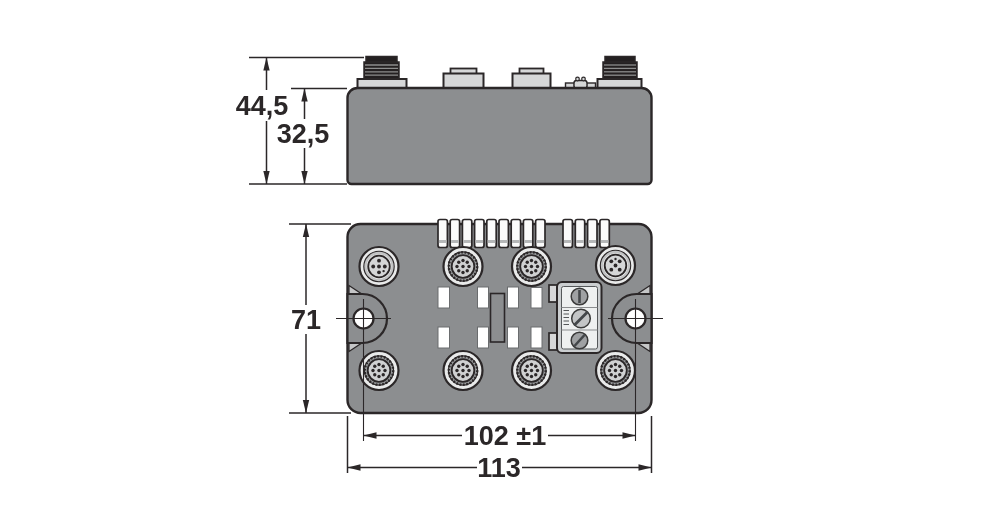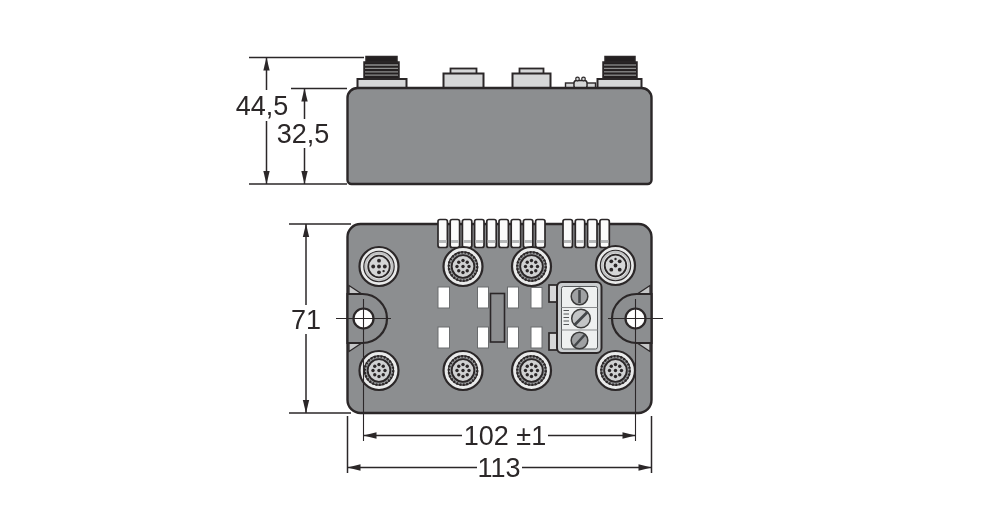--- a/index.html
+++ b/index.html
@@ -1,17 +1,17 @@
 <!DOCTYPE html>
 <html><head>
 <meta charset="utf-8">
 <style>
   html,body{margin:0;padding:0;background:#ffffff;}
   .canvas{position:relative;width:901px;height:511px;background:#ffffff;overflow:hidden;
-          font-family:"Liberation Sans",sans-serif;}
+          font-family:"Liberation Sans",sans-serif;font-weight:bold;}
   svg{position:absolute;left:0;top:0;}
   text{fill:#2b2728;font-family:"Liberation Sans",sans-serif;font-size:27px;}
 </style>
 </head>
 <body>
 
 <div class="canvas">
 <svg width="996" height="511" viewBox="0 0 996 511">
   <defs>
 

